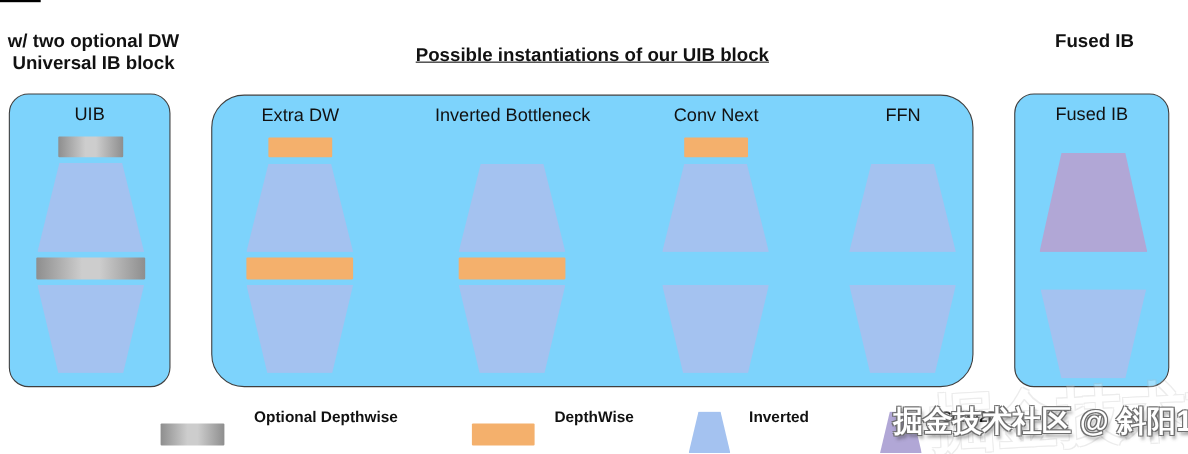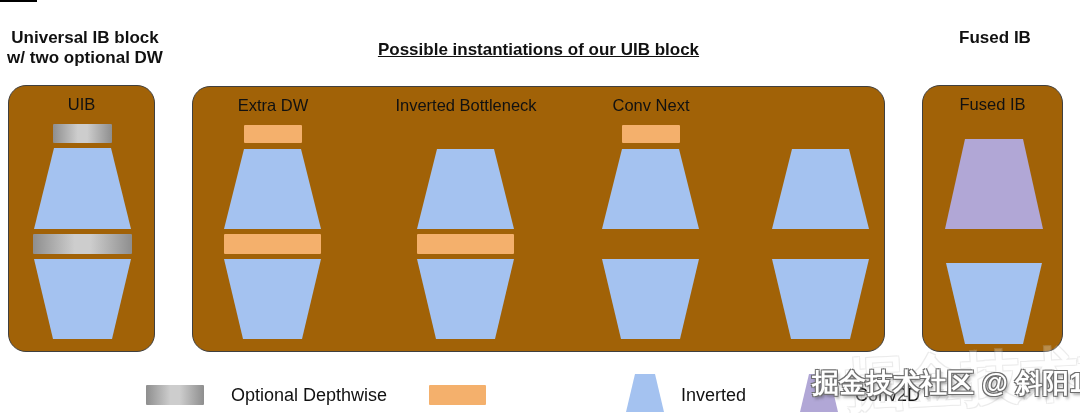--- a/index.html
+++ b/index.html
@@ -4,34 +4,34 @@
 <style>
   html,body{margin:0;padding:0;background:#ffffff;}
   .canvas{
     position:relative;width:1080px;height:413px;background:#ffffff;
     font-family:"Liberation Sans", sans-serif;color:#111;overflow:hidden;
   }
   .abs{position:absolute;}
   .group-title{font-weight:bold;font-size:17px;line-height:20px;text-align:center;white-space:nowrap;}
   .top-stub{position:absolute;left:0;top:0;width:37px;height:2px;background:#000;}
   .box{
-    position:absolute;background:#a16207;border:1.5px solid var(--border,#3f3f3f);
+    position:absolute;background:#7dd3fc;border:1.5px solid var(--border,#3f3f3f);
     border-radius:18px;box-sizing:border-box;
   }
   .block-label{position:absolute;top:9px;left:0;width:100%;text-align:center;
     font-size:16.5px;line-height:19px;white-space:nowrap;}
   .col{position:absolute;top:0;height:100%;width:160px;}
   .shape{position:absolute;}
   .bar-gray{background:linear-gradient(90deg,var(--gray-dark,#8e8e8e),var(--gray-light,#cdcdcd) 42%,var(--gray-light,#cdcdcd) 58%,var(--gray-dark,#8e8e8e));border-radius:1px;}
   .bar-orange{background:var(--orange,#f4b06c);border-radius:1px;}
   .fill-blue{background:var(--blue,#a4c2f0);}
   .fill-purple{background:var(--purple,#b1a7d6);}
   .trap-expand{clip-path:polygon(var(--tin,20px) 0, calc(100% - var(--tin,20px)) 0, 100% 100%, 0 100%);}
   .trap-contract{clip-path:polygon(0 0, 100% 0, calc(100% - var(--bin,19px)) 100%, var(--bin,19px) 100%);}
-  .legend-label{position:absolute;top:384px;height:22px;line-height:22px;font-size:18px;white-space:nowrap;}
+  .legend-label{position:absolute;top:368px;height:22px;line-height:22px;font-size:14px;white-space:nowrap;font-weight:bold;}
   .legend-trap{position:absolute;top:374px;width:38px;height:38px;
     clip-path:polygon(9px 0, calc(100% - 9px) 0, 100% 100%, 0 100%);}
   .watermark{
     position:absolute;left:812px;top:367px;font-size:27px;font-weight:bold;line-height:32px;
     color:#ffffff;white-space:nowrap;z-index:6;
     text-shadow:-1px -1px 0 #6e6e6e,1px -1px 0 #6e6e6e,-1px 1px 0 #6e6e6e,1px 1px 0 #6e6e6e,2px 3px 3px rgba(60,60,60,.45);
   }
   .watermark-faint{
     position:absolute;left:846px;top:332px;font-size:58px;font-weight:bold;white-space:nowrap;
     color:#ffffff;opacity:.28;transform:rotate(-3deg);z-index:5;
@@ -39,37 +39,37 @@
   }
 </style>
 </head>
 <body>
 
 <div class="canvas">
 
   <div class="top-stub"></div>
 
   <div class="abs group-title" style="left:0;top:28px;width:170px;">
+    <div>w/ two optional DW</div>
     <div>Universal IB block</div>
-    <div>w/ two optional DW</div>
   </div>
   <div class="abs group-title" style="left:192px;top:40px;width:693px;text-decoration:underline;">Possible instantiations of our UIB block</div>
   <div class="abs group-title" style="left:915px;top:28px;width:160px;">
     <div>Fused IB</div>
   </div>
 
   <div class="box" style="left:8px;top:85px;width:147px;height:267px;">
     <div class="block-label">UIB</div>
     <div class="shape bar-gray" style="left:44px;top:38px;width:59px;height:19px;"></div>
     <div class="shape fill-blue trap-expand" style="left:25px;top:62px;width:97px;height:81px;--tin:20px;"></div>
     <div class="shape bar-gray" style="left:24px;top:148px;width:99px;height:20px;"></div>
     <div class="shape fill-blue trap-contract" style="left:25px;top:173px;width:97px;height:80px;--bin:19px;"></div>
   </div>
 
-  <div class="box" style="left:192px;top:86px;width:693px;height:266px;">
+  <div class="box" style="left:192px;top:86px;width:693px;height:266px;border-radius:30px;">
 
     <div class="col" style="left:0;">
       <div class="block-label">Extra DW</div>
       <div class="shape bar-orange" style="left:51px;top:38px;width:58px;height:18px;"></div>
       <div class="shape fill-blue trap-expand" style="left:31px;top:62px;width:97px;height:80px;--tin:20px;"></div>
       <div class="shape bar-orange" style="left:31px;top:147px;width:97px;height:20px;"></div>
       <div class="shape fill-blue trap-contract" style="left:31px;top:172px;width:97px;height:80px;--bin:19px;"></div>
     </div>
 
     <div class="col" style="left:193px;">
@@ -80,36 +80,38 @@
     </div>
 
     <div class="col" style="left:378px;">
       <div class="block-label">Conv Next</div>
       <div class="shape bar-orange" style="left:51px;top:38px;width:58px;height:18px;"></div>
       <div class="shape fill-blue trap-expand" style="left:31px;top:62px;width:97px;height:80px;--tin:20px;"></div>
       <div class="shape fill-blue trap-contract" style="left:31px;top:172px;width:97px;height:80px;--bin:19px;"></div>
     </div>
 
     <div class="col" style="left:548px;">
+      <div class="block-label">FFN</div>
       <div class="shape fill-blue trap-expand" style="left:31px;top:62px;width:97px;height:80px;--tin:20px;"></div>
       <div class="shape fill-blue trap-contract" style="left:31px;top:172px;width:97px;height:80px;--bin:19px;"></div>
     </div>
 
   </div>
 
   <div class="box" style="left:922px;top:85px;width:141px;height:267px;">
     <div class="block-label">Fused IB</div>
     <div class="shape fill-purple trap-expand" style="left:22px;top:53px;width:98px;height:90px;--tin:20px;"></div>
     <div class="shape fill-blue trap-contract" style="left:23px;top:177px;width:96px;height:81px;--bin:19px;"></div>
   </div>
 
   <div class="abs bar-gray" style="left:146px;top:385px;width:58px;height:20px;"></div>
   <div class="legend-label" style="left:231px;">Optional Depthwise</div>
 
   <div class="abs bar-orange" style="left:429px;top:385px;width:57px;height:20px;"></div>
+  <div class="legend-label" style="left:504px;">DepthWise</div>
 
   <div class="legend-trap fill-blue" style="left:626px;"></div>
   <div class="legend-label" style="left:681px;">Inverted</div>
 
   <div class="legend-trap fill-purple" style="left:800px;"></div>
   <div class="legend-label" style="left:855px;">Conv2D</div>
 
   <div class="watermark-faint">掘金技术社区 @ 斜阳1</div>
   <div class="watermark">掘金技术社区 @ 斜阳1</div>
 

